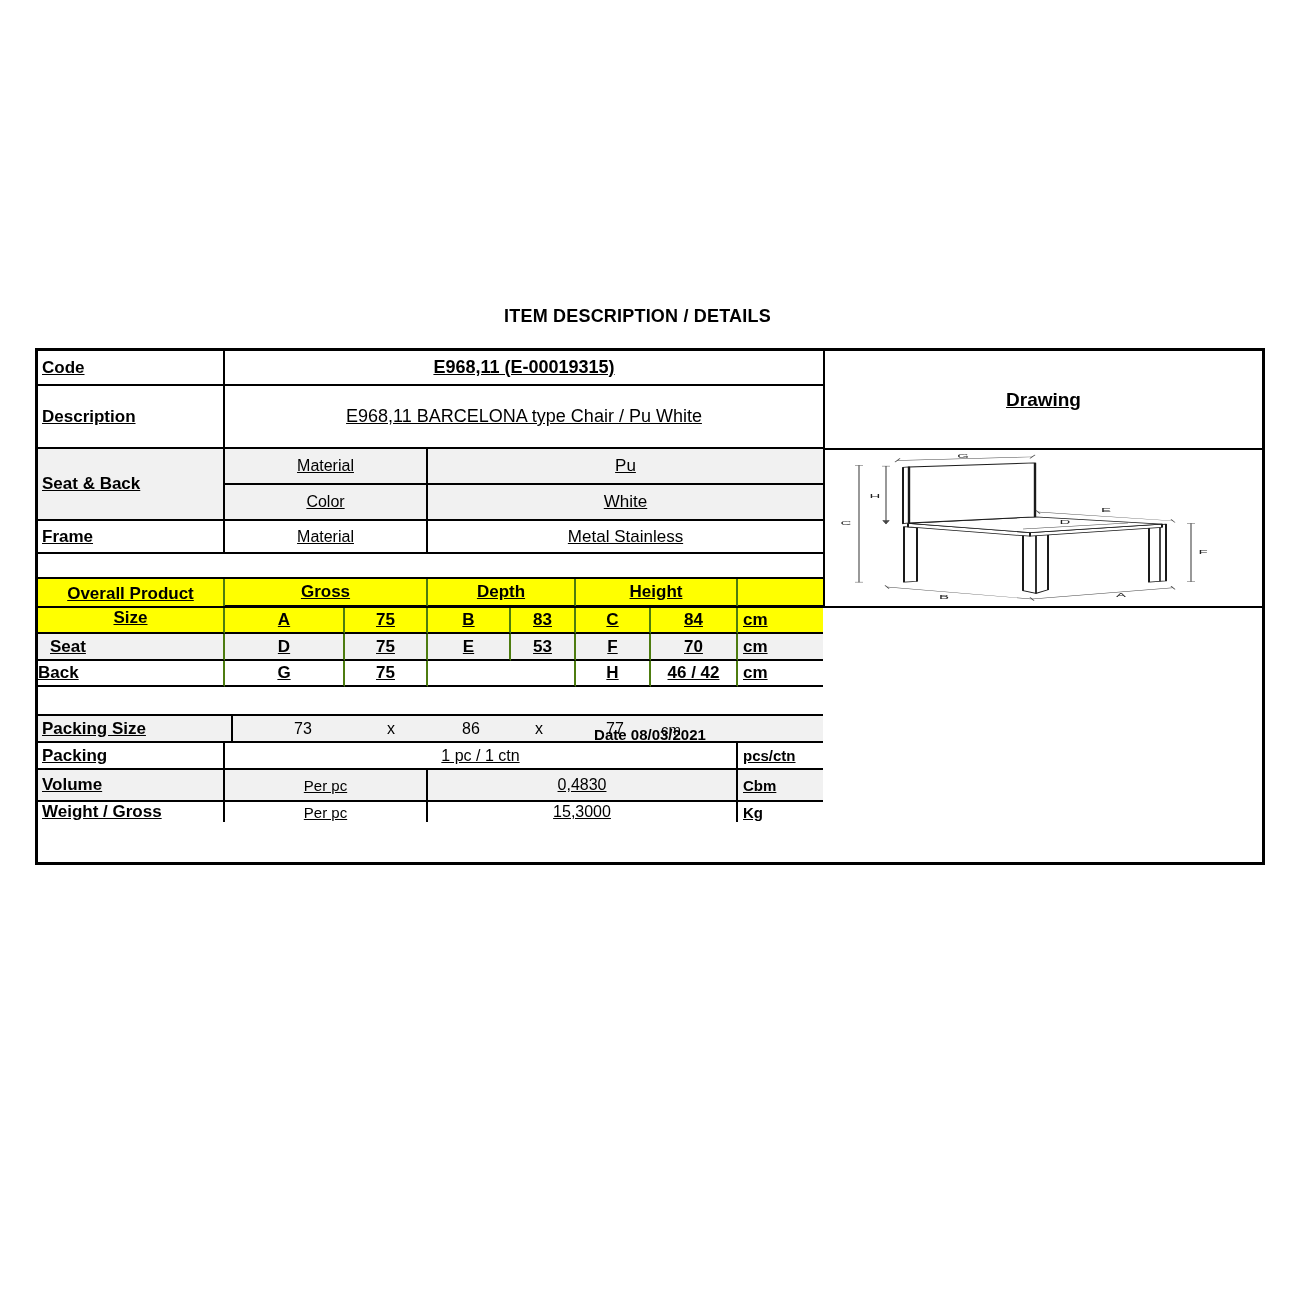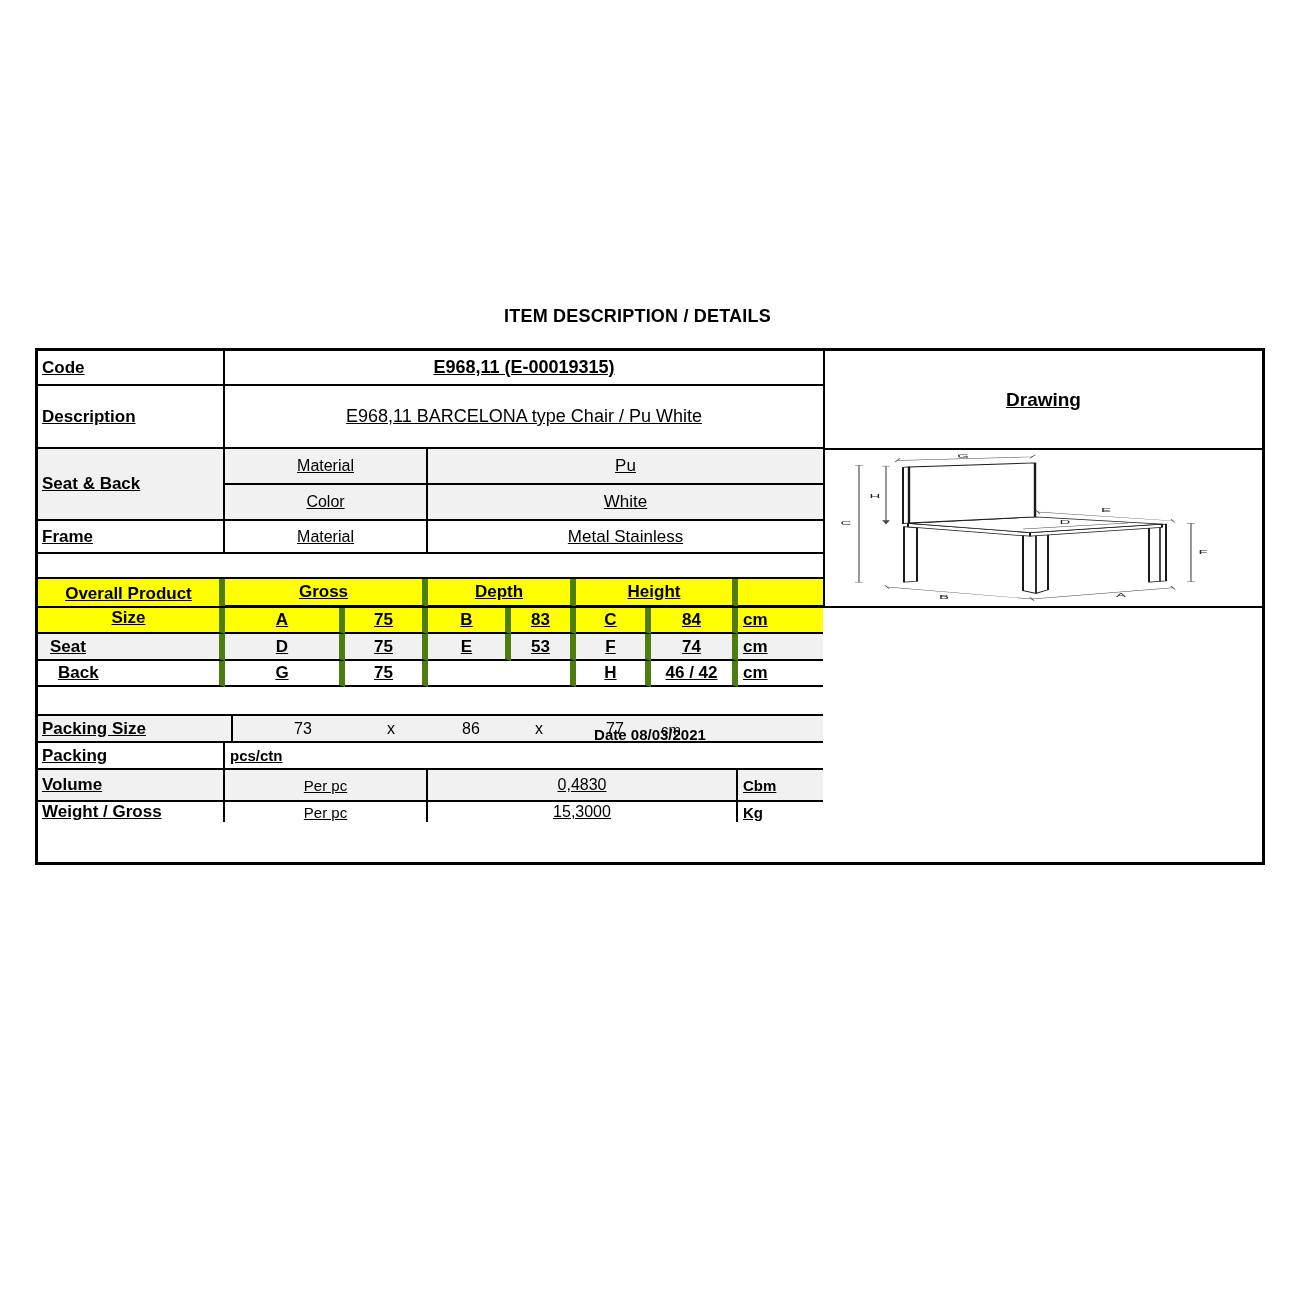--- a/index.html
+++ b/index.html
@@ -19,21 +19,21 @@
   .lbl{font-weight:bold;font-size:17px;padding-left:4px;}
   .val{font-size:16px;}
   .bold{font-weight:bold;}
   .gray{background:#f1f1f1;}
   .yel{background:#ffff00;}
   .unit{font-weight:bold;font-size:15px;padding-left:5px;}
   .size-grid{display:grid;height:110px;flex:0 0 auto;
              grid-template-columns:187px 120px 83px 83px 65px 75px 87px 1fr;
              grid-template-rows:28px 27px 27px 26px;}
   .sg{display:flex;align-items:center;justify-content:center;box-sizing:border-box;
-      border-right:6px solid #4d7c0f;border-bottom:2px solid #000;font-weight:bold;font-size:17px;min-width:0;}
+      border-right:2px solid #4d7c0f;border-bottom:2px solid #000;font-weight:bold;font-size:17px;min-width:0;}
   .sg.nbr{border-right:none;}
   .sg.left{justify-content:flex-start;}
   .ps-wrap{position:relative;flex:1;}
   .ps-val{position:absolute;top:50%;transform:translate(-50%,-50%);font-size:16px;white-space:nowrap;}
   .draw-header{height:97px;border-bottom:2px solid #000;display:flex;align-items:center;
                justify-content:center;font-weight:bold;font-size:19px;flex:0 0 auto;}
   .draw-body{flex:1;position:relative;min-height:0;}
   .draw-body svg{position:absolute;left:0;top:0;width:100%;height:100%;}
   .date-row{flex:1;border-top:2px solid #000;display:flex;align-items:center;
             justify-content:center;font-weight:bold;font-size:15px;}
@@ -99,24 +99,24 @@
           <div class="sg yel" style="grid-column:6;grid-row:2">C</div>
           <div class="sg yel" style="grid-column:7;grid-row:2">84</div>
           <div class="sg yel nbr left unit" style="grid-column:8;grid-row:2">cm</div>
 
           <div class="sg gray left lbl" style="grid-column:1;grid-row:3;padding-left:12px">Seat</div>
           <div class="sg gray" style="grid-column:2;grid-row:3">D</div>
           <div class="sg gray" style="grid-column:3;grid-row:3">75</div>
           <div class="sg gray" style="grid-column:4;grid-row:3">E</div>
           <div class="sg gray" style="grid-column:5;grid-row:3">53</div>
           <div class="sg gray" style="grid-column:6;grid-row:3">F</div>
-          <div class="sg gray" style="grid-column:7;grid-row:3">74</div>
+          <div class="sg gray" style="grid-column:7;grid-row:3">70</div>
           <div class="sg gray nbr left unit" style="grid-column:8;grid-row:3">cm</div>
 
-          <div class="sg left lbl" style="grid-column:1;grid-row:4;padding-left:20px">Back</div>
+          <div class="sg left lbl" style="grid-column:1;grid-row:4;padding-left:0">Back</div>
           <div class="sg" style="grid-column:2;grid-row:4">G</div>
           <div class="sg" style="grid-column:3;grid-row:4">75</div>
           <div class="sg" style="grid-column:4/6;grid-row:4"></div>
           <div class="sg" style="grid-column:6;grid-row:4">H</div>
           <div class="sg" style="grid-column:7;grid-row:4">46 / 42</div>
           <div class="sg nbr left unit" style="grid-column:8;grid-row:4">cm</div>
         </div>
 
         <div class="r" style="height:27px"></div>
 
@@ -127,20 +127,21 @@
             <span class="ps-val" style="left:158px">x</span>
             <span class="ps-val" style="left:238px">86</span>
             <span class="ps-val" style="left:306px">x</span>
             <span class="ps-val" style="left:382px">77</span>
             <span class="ps-val" style="left:438px;font-size:15px">cm</span>
           </div>
         </div>
 
         <div class="r" style="height:27px">
           <div class="c br lbl" style="width:187px">Packing</div>
+          <div class="c br ctr val" style="width:513px">1 pc / 1 ctn</div>
           <div class="c unit" style="flex:1">pcs/ctn</div>
         </div>
 
         <div class="r gray" style="height:32px">
           <div class="c br lbl" style="width:187px">Volume</div>
           <div class="c br ctr" style="width:203px;font-size:15px">Per pc</div>
           <div class="c br ctr val" style="width:310px">0,4830</div>
           <div class="c unit" style="flex:1">Cbm</div>
         </div>
 

